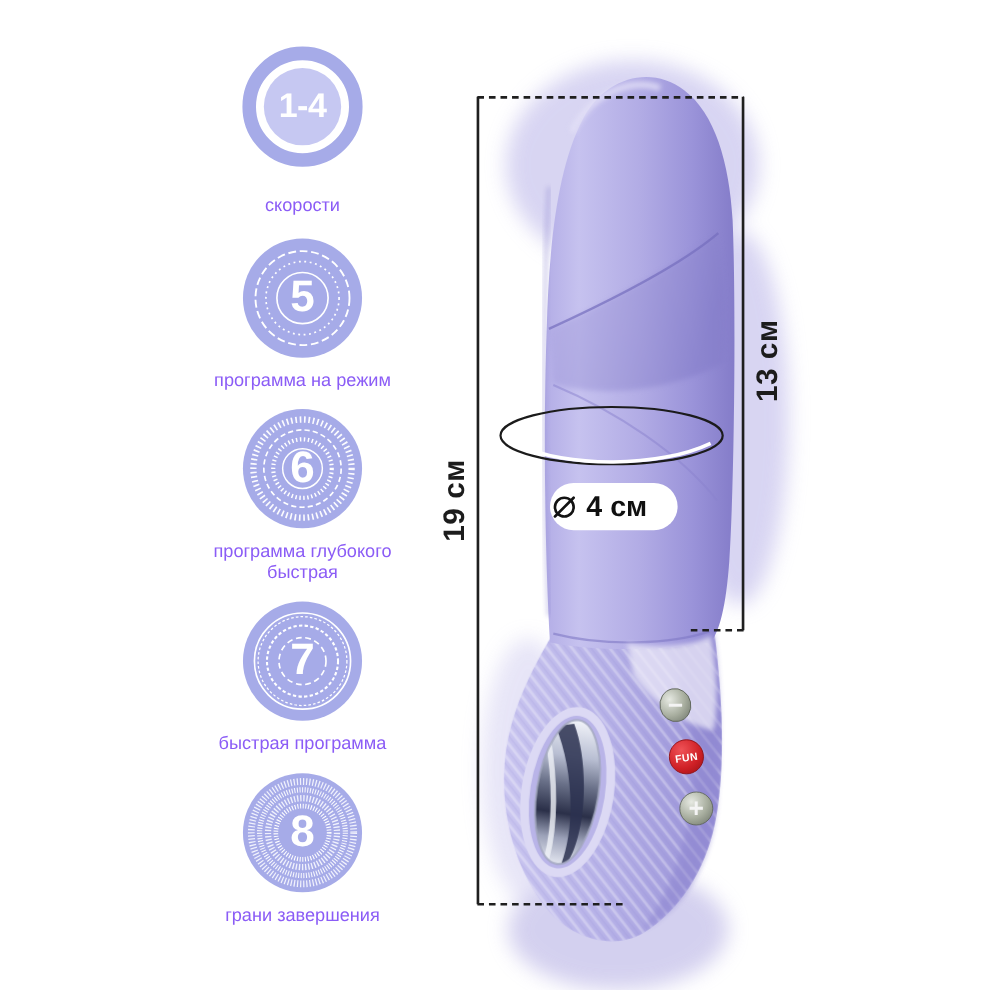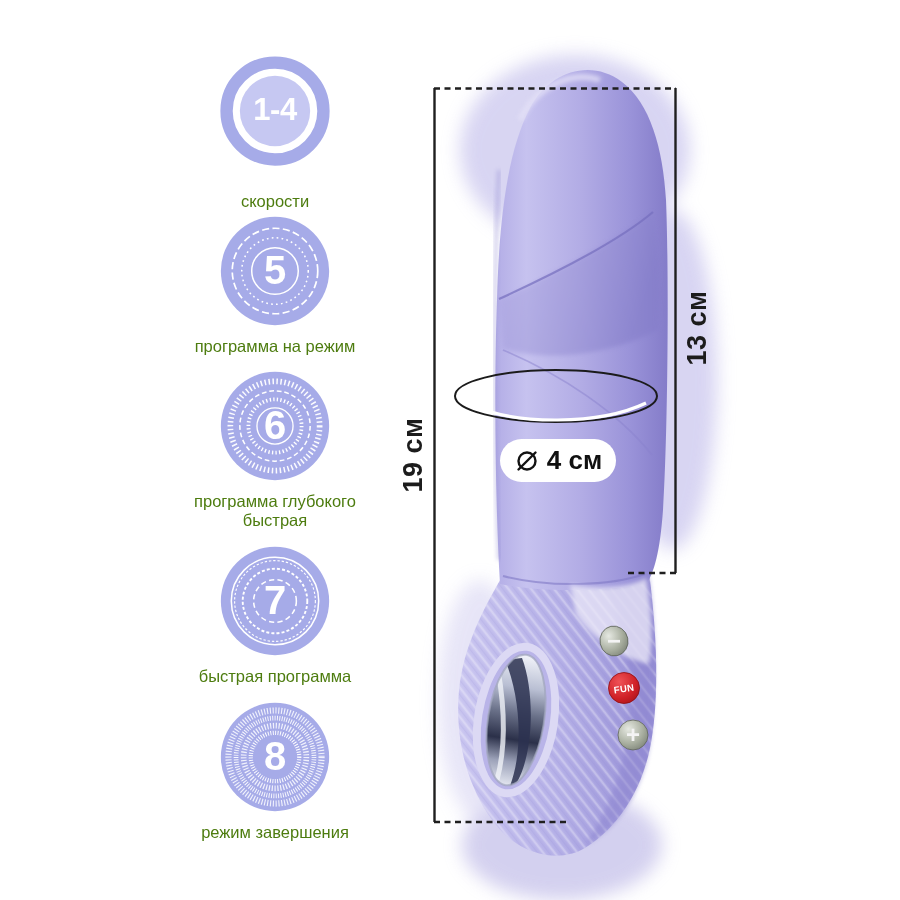--- a/index.html
+++ b/index.html
@@ -10,39 +10,39 @@
   
   .badge{position:absolute;left:150px;width:250px;display:flex;flex-direction:column;align-items:center;gap:9px;}
   .badge-circle{position:relative;width:114px;height:114px;}
   .badge-circle svg{position:absolute;inset:0;display:block;}
   .badge-num{
     position:absolute;inset:0;display:flex;align-items:center;justify-content:center;
     color:#ffffff;font-weight:700;font-size:40px;padding-bottom:2px;
   }
   .badge-num.multi{font-size:31px;letter-spacing:-.5px;}
   .badge-label{
-    font-size:16.5px;font-weight:500;color:#4d7c0f;text-align:center;line-height:1.18;max-width:212px;
-  }
-  #badge-1{top:54px;gap:24px;}
+    font-size:16.5px;font-weight:500;color:#8b5cf6;text-align:center;line-height:1.18;max-width:212px;
+  }
+  #badge-1{top:40px;gap:24px;}
   #badge-2{top:214px;}
   #badge-3{top:369px;}
   #badge-4{top:544px;}
   #badge-5{top:700px;}
   
   .layer{position:absolute;left:0;top:0;width:900px;height:900px;}
   .measure-label{
     position:absolute;width:130px;height:30px;line-height:30px;text-align:center;
     font-size:27px;font-weight:600;color:#1c1c1c;letter-spacing:.5px;
     transform:rotate(-90deg);
   }
   #label-19{left:348px;top:440px;}
   #label-13{left:632px;top:313px;}
   .dia-pill{
     position:absolute;left:500px;top:439px;width:116px;height:43px;border-radius:22px;
-    background:#ffffff;display:flex;align-items:center;justify-content:center;gap:7px;
+    background:#ffffff;display:flex;align-items:center;justify-content:flex-start;gap:7px;
     font-size:26px;font-weight:600;color:#101010;
   }
   .dia-pill svg{display:block;}
 </style>
 </head>
 <body>
 
 <div class="canvas">
 
   <svg class="layer" viewBox="0 0 900 900" aria-hidden="true">
@@ -235,16 +235,16 @@
     <div class="badge-circle">
       <svg viewBox="0 0 120 120" width="114" height="114">
         <circle cx="60" cy="60" r="57" fill="#a6abe8"></circle>
         <circle cx="60" cy="60" r="49" fill="none" stroke="#f0f1fc" stroke-width="6.5" stroke-dasharray="1.2 1.8"></circle>
         <circle cx="60" cy="60" r="41" fill="none" stroke="#ffffff" stroke-width="5" stroke-dasharray="1 1.5" opacity=".92"></circle>
         <circle cx="60" cy="60" r="33" fill="none" stroke="#f0f1fc" stroke-width="6" stroke-dasharray="1.3 1.7"></circle>
         <circle cx="60" cy="60" r="25.5" fill="none" stroke="#ffffff" stroke-width="4.5" stroke-dasharray="1 1.6"></circle>
       </svg>
       <span class="badge-num">8</span>
     </div>
-    <div class="badge-label">режим завершения</div>
+    <div class="badge-label">грани завершения</div>
   </div>
 
 </div>
 
 </body></html>

